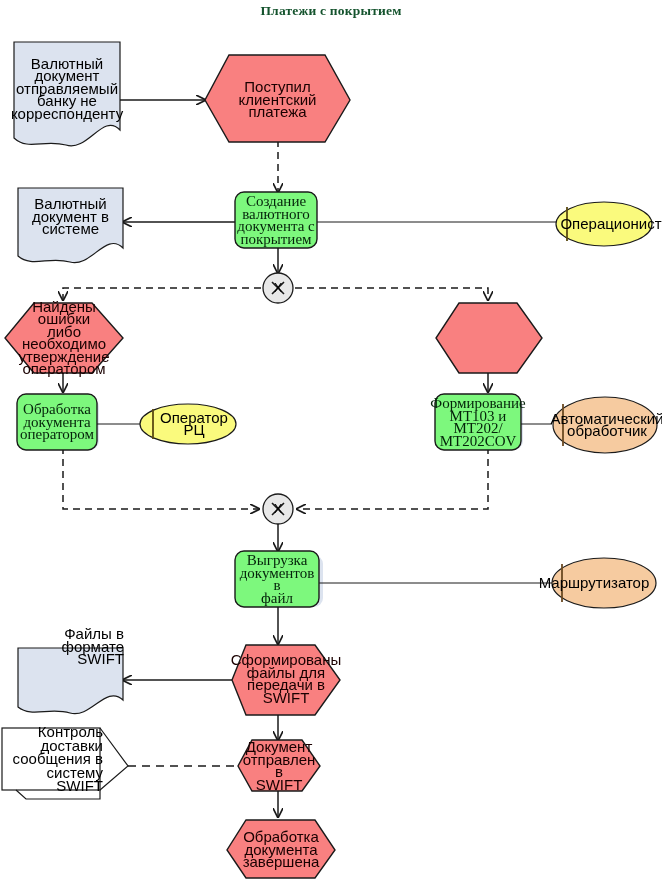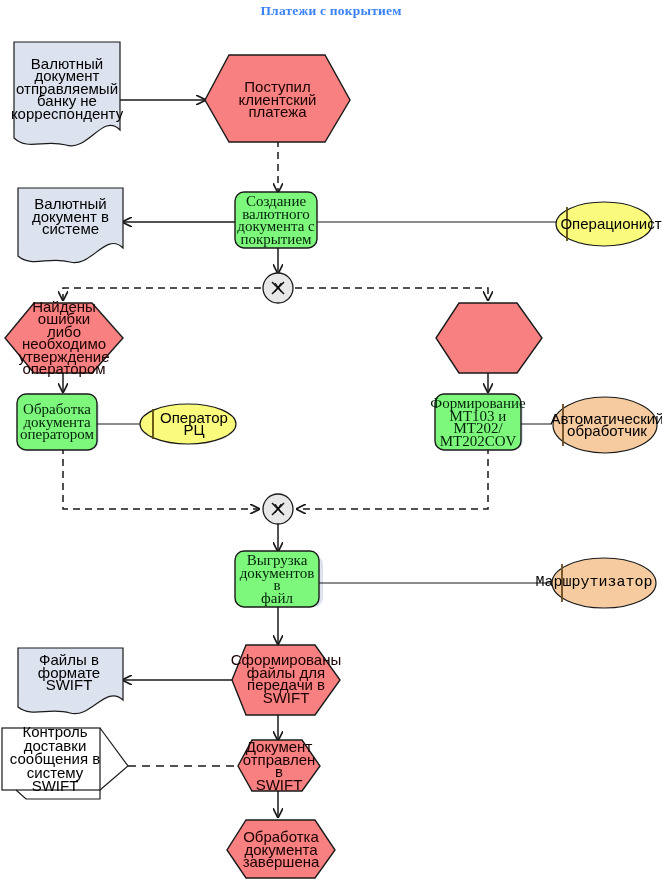--- a/index.html
+++ b/index.html
@@ -26,40 +26,40 @@
   }
   .diagram-title {
     position: absolute;
     left: 0;
     top: 3px;
     width: 662px;
     text-align: center;
     font-family: "Liberation Serif", serif;
     font-weight: bold;
     font-size: 13.5px;
-    color: #3b82f6;
+    color: #14532d;
     letter-spacing: 0.2px;
   }
   
   .lbl {
     position: absolute;
     display: flex;
     align-items: center;
     justify-content: center;
     text-align: center;
     color: #000000;
     font-family: "Liberation Sans", sans-serif;
     font-size: 15px;
     line-height: 12.5px;
     pointer-events: none;
     white-space: pre-line;
   }
   .lbl.left-align {
     justify-content: flex-start;
-    text-align: center;
+    text-align: right;
   }
   .lbl-red   { color: #1a0000; }
   .lbl-green { color: #04230a; font-family: Liberation Serif, serif; }
 </style>
 </head>
 <body>
 
 <div id="diagram-root">
 
   <div class="diagram-title">Платежи с покрытием</div>
@@ -210,23 +210,23 @@
 
   <div class="lbl" style="left:568px; top:406px; width:78px; height:38px;">Автоматический
 обработчик</div>
 
   <div class="lbl" style="left:264px; top:501px; width:28px; height:17px; font-size:13px;">X</div>
 
   <div class="lbl lbl-green" style="left:235px; top:551px; width:84px; height:56px;">Выгрузка
 документов в
 файл</div>
 
-  <div class="lbl" style="left:555px; top:574px; width:78px; height:18px;font-family:Liberation Mono, monospace;">Маршрутизатор</div>
-
-  <div class="lbl" style="left:14px; top:657px; width:110px; height:32px;">Файлы в
+  <div class="lbl" style="left:555px; top:574px; width:78px; height:18px;">Маршрутизатор</div>
+
+  <div class="lbl" style="left:14px; top:631px; width:110px; height:32px;text-align:right;">Файлы в
 формате SWIFT</div>
 
   <div class="lbl lbl-red" style="left:234px; top:650px; width:104px; height:58px;">Сформированы
 файлы для
 передачи в
 SWIFT</div>
 
   <div class="lbl left-align" style="left:7px; top:735px; width:96px; height:48px; line-height:13.5px;">Контроль доставки
 сообщения в
 систему SWIFT</div>

